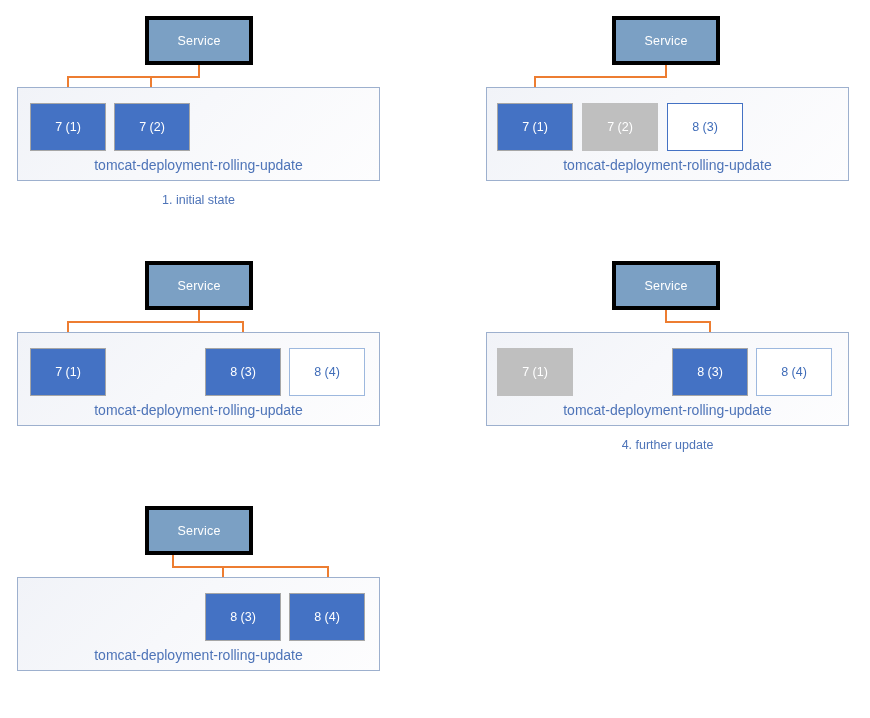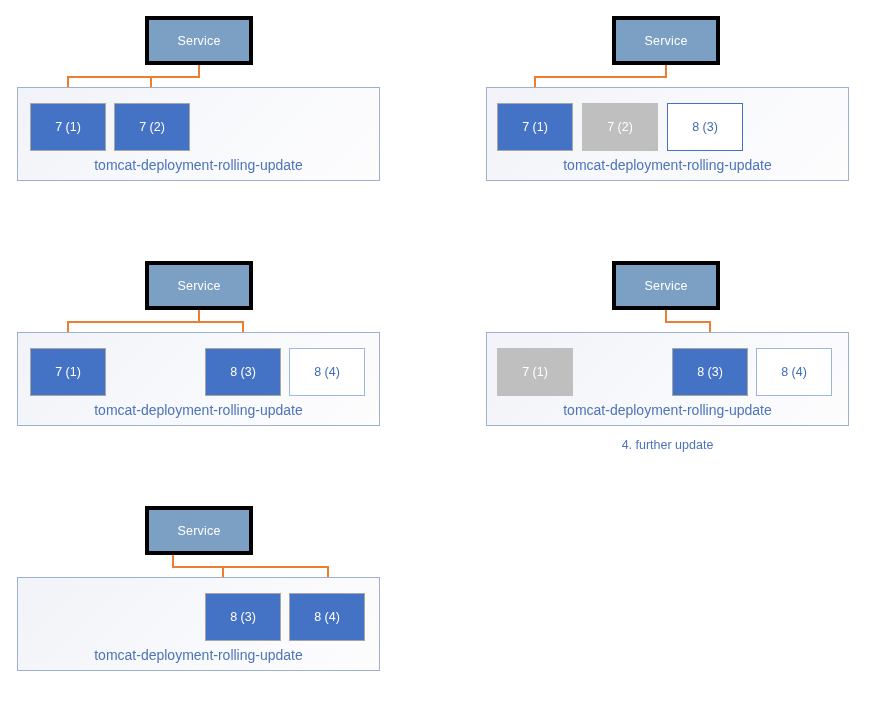--- a/index.html
+++ b/index.html
@@ -118,20 +118,21 @@
       <polygon points="145,31 157,31 151,44" fill="#ED7D31"></polygon>
     </svg>
 
     <div class="deployment-box" style="left:17px; top:87px; width:363px; height:94px;">
       <div class="deployment-label">tomcat-deployment-rolling-update</div>
     </div>
 
     <div class="pod active" style="left:30px; top:103px; width:76px; height:48px;">7 (1)</div>
     <div class="pod active" style="left:114px; top:103px; width:76px; height:48px;">7 (2)</div>
 
+    <div class="caption" style="left:17px; top:193px; width:363px;">1. initial state</div>
   </div>
 
   <div class="panel" style="left:435px; top:0px; width:435px; height:225px;">
 
     <div class="service-box" style="left:177px; top:16px; width:108px; height:49px;">Service</div>
 
     <svg class="connector" style="left:0px; top:60px; width:320px; height:45px;" viewBox="0 0 320 45">
       <path d="M 231 5 L 231 17 L 100 17 L 100 32" stroke="#ED7D31" stroke-width="2" fill="none"></path>
       <polygon points="94,31 106,31 100,44" fill="#ED7D31"></polygon>
     </svg>

